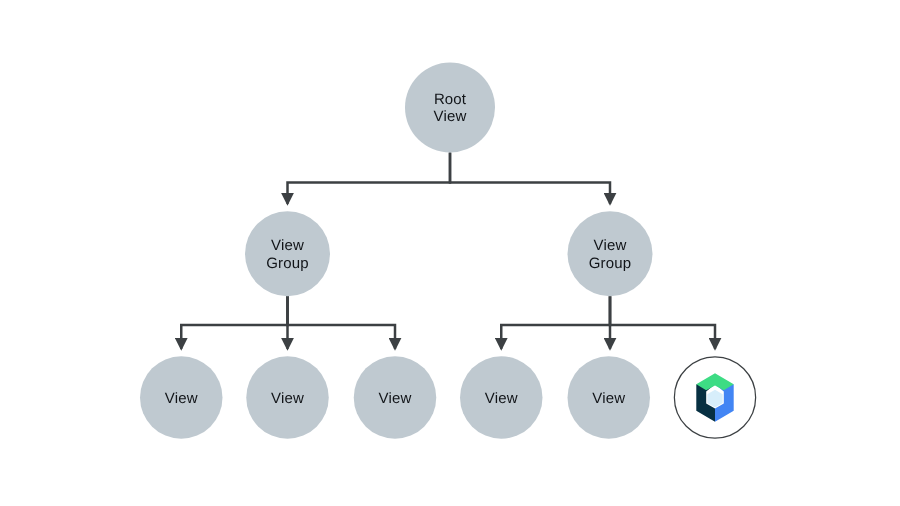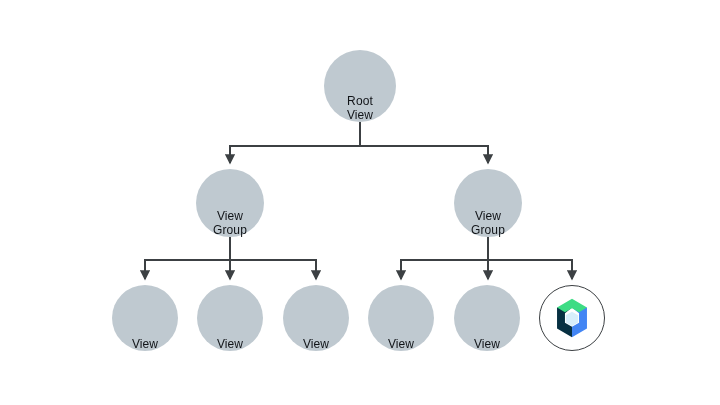--- a/index.html
+++ b/index.html
@@ -30,21 +30,20 @@
     position: absolute;
     border-radius: 50%;
     display: flex;
     align-items: center;
     justify-content: center;
     text-align: center;
     box-sizing: border-box;
   }
   .node-fill {
     background: #bfc9d0;
-    align-items: flex-end;
   }
   .node-label {
     font-size: 12px;
     line-height: 14px;
     color: #111418;
     letter-spacing: 0.1px;
     white-space: pre-line;
     pointer-events: none;
   }
   .node-root {

